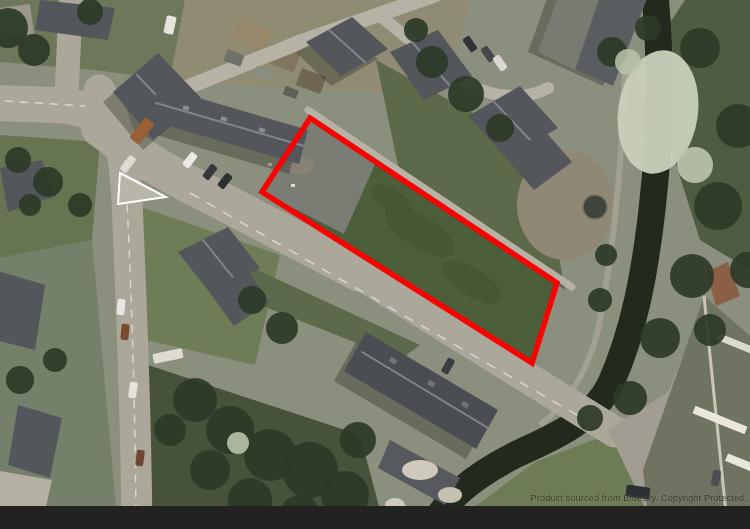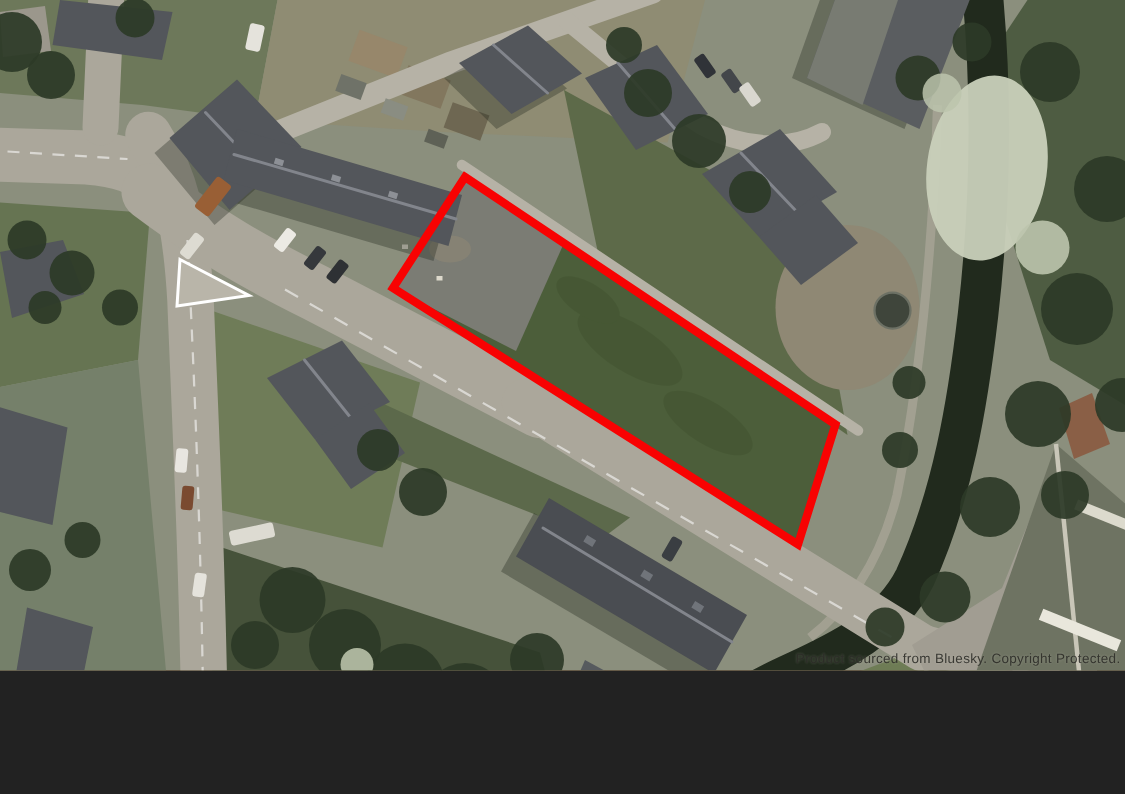--- a/index.html
+++ b/index.html
@@ -1,17 +1,17 @@
 <!DOCTYPE html>
 <html><head>
 <meta charset="utf-8">
 <style>
   html,body{margin:0;padding:0;background:#222;}
   .stage{
-    position:relative;width:750px;height:447px;overflow:hidden;
+    position:relative;width:750px;height:506px;overflow:hidden;
     background:#fdba74;font-family:"Liberation Sans",sans-serif;
   }
   .stage svg{display:block;position:absolute;top:0;left:0;}
   .watermark{
     position:absolute;right:3px;bottom:3px;
     font-size:9px;line-height:10px;color:#2f2f2a;opacity:.9;
     letter-spacing:.2px;white-space:nowrap;
     text-shadow:0 0 2px rgba(220,218,205,.35);
   }
   .roof{fill:#53565b;}

